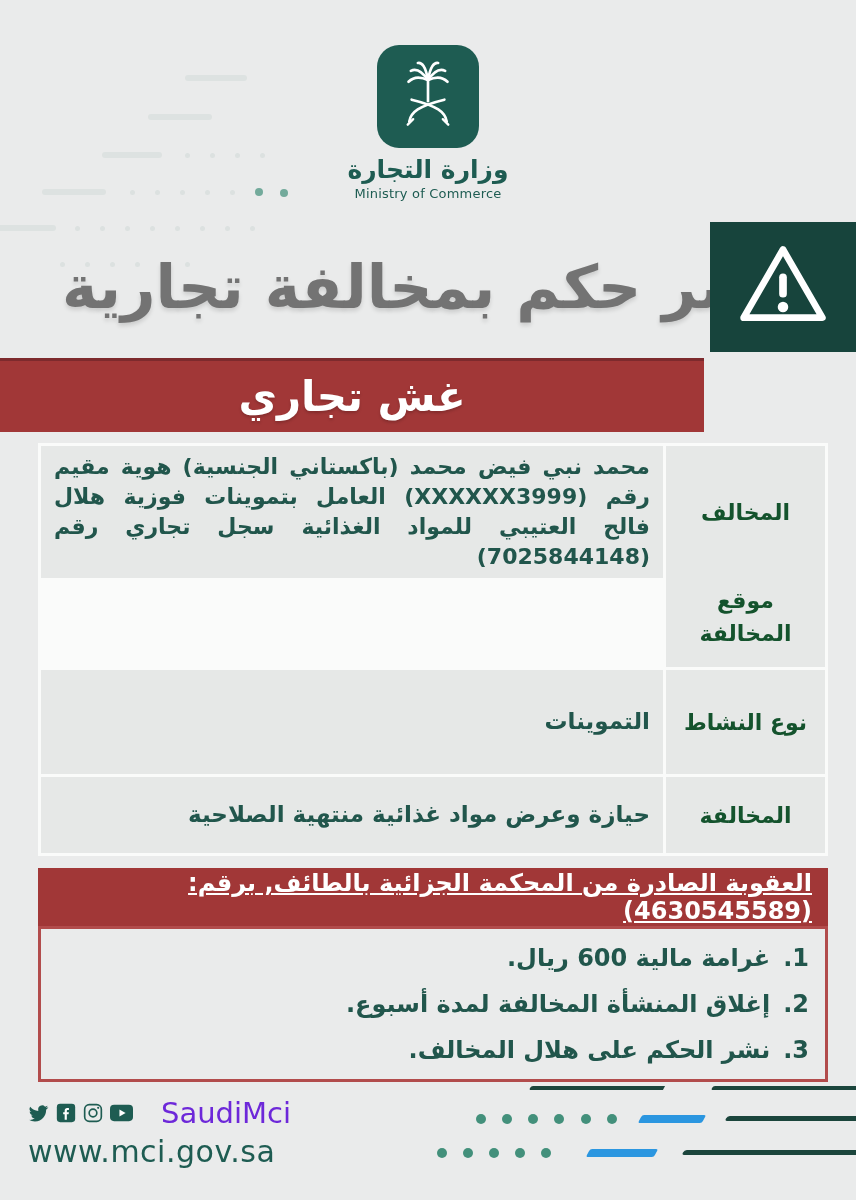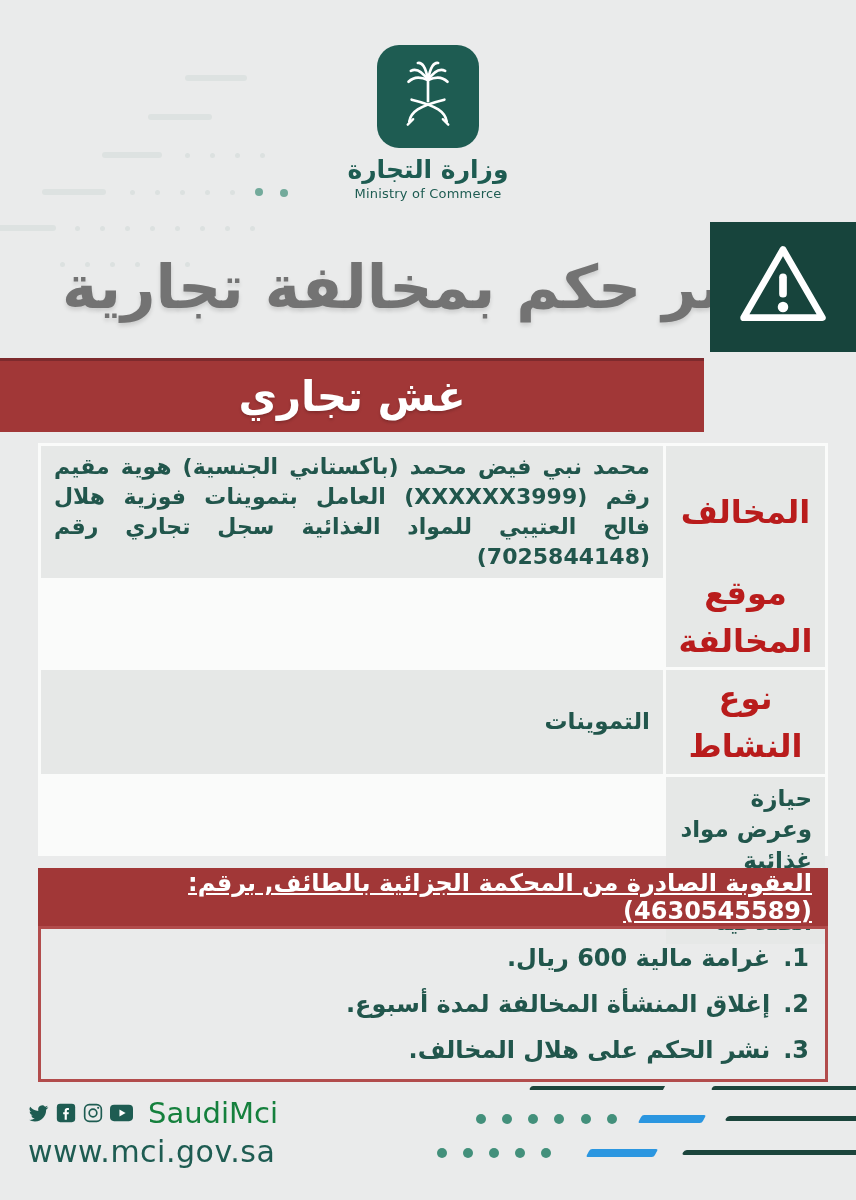--- a/index.html
+++ b/index.html
@@ -44,21 +44,21 @@
   }
   
   .detail-table{
     position:absolute;top:443px;left:38px;width:790px;direction:rtl;
     background:#fafbfa;padding:3px;box-sizing:border-box;
     display:flex;flex-direction:column;gap:3px;
   }
   .t-row{display:grid;grid-template-columns:159px 1fr;gap:3px;}
   .t-label{
     background:#e6e8e7;display:flex;align-items:center;justify-content:center;
-    font-size:32px;font-weight:bold;color:#b91c1c;text-align:center;line-height:1.5;
+    font-size:22px;font-weight:bold;color:#14532d;text-align:center;line-height:1.5;
     padding:0 6px;
   }
   .t-value{
     background:#e6e8e7;display:flex;align-items:center;
     font-size:23px;font-weight:bold;color:#21564c;
     padding:6px 13px;line-height:1.35;
   }
   .t-value .val{width:100%;text-align:right;}
   .t-row.tall .t-value .val{text-align:justify;text-align-last:right;font-size:22px;line-height:30px;}
   .r1{height:118px;}.r2{height:100px;padding-left:40px;}.r3{height:104px;}.r4{height:76px;}
@@ -75,21 +75,21 @@
     padding:6px 16px;
   }
   .pen-item{display:flex;align-items:center;gap:13px;direction:rtl;
     font-size:24px;font-weight:bold;color:#21564c;}
   .pen-num{direction:ltr;unicode-bidi:isolate;display:inline-block;}
   .pen-num::before{content:".";}
   
   .footer-left{position:absolute;left:28px;top:1096px;color:#1e5c52;}
   .social-row{display:flex;align-items:center;gap:7px;}
   .social-row svg{display:block;}
-  .social-handle{font-size:29px;color:#15803d;margin-left:8px;}
+  .social-handle{font-size:29px;color:#6d28d9;margin-left:21px;}
   .site-url{font-size:30px;color:#1e5c52;margin-top:4px;letter-spacing:.5px;}
   .deco{position:absolute;pointer-events:none;}
   .deco-dot{position:absolute;width:10px;height:10px;border-radius:50%;background:#43907b;}
   .deco-blue{position:absolute;height:8px;background:#2b96e0;transform:skewX(-28deg);border-radius:2px;}
   .deco-dark{position:absolute;height:5px;background:#1b453c;transform:skewX(-28deg);border-radius:3px 0 0 3px;}
   .deco-dark.thin{height:4px;}
 </style>
 </head>
 <body>
 
@@ -176,20 +176,21 @@
   <div class="t-row r2">
     <div class="t-label">موقع المخالفة</div>
   </div>
   <div class="t-row r3">
     <div class="t-label">نوع النشاط</div>
     <div class="t-value">
         <div class="val">التموينات</div>
       </div>
   </div>
   <div class="t-row r4">
+    <div class="t-label">المخالفة</div>
     <div class="t-value">
         <div class="val">حيازة وعرض مواد غذائية منتهية الصلاحية</div>
       </div>
   </div>
 </div>
 
 <div class="penalty-bar">العقوبة الصادرة من المحكمة الجزائية بالطائف, برقم:(4630545589)</div>
 
 <div class="penalty-box">
   <div class="pen-item">

